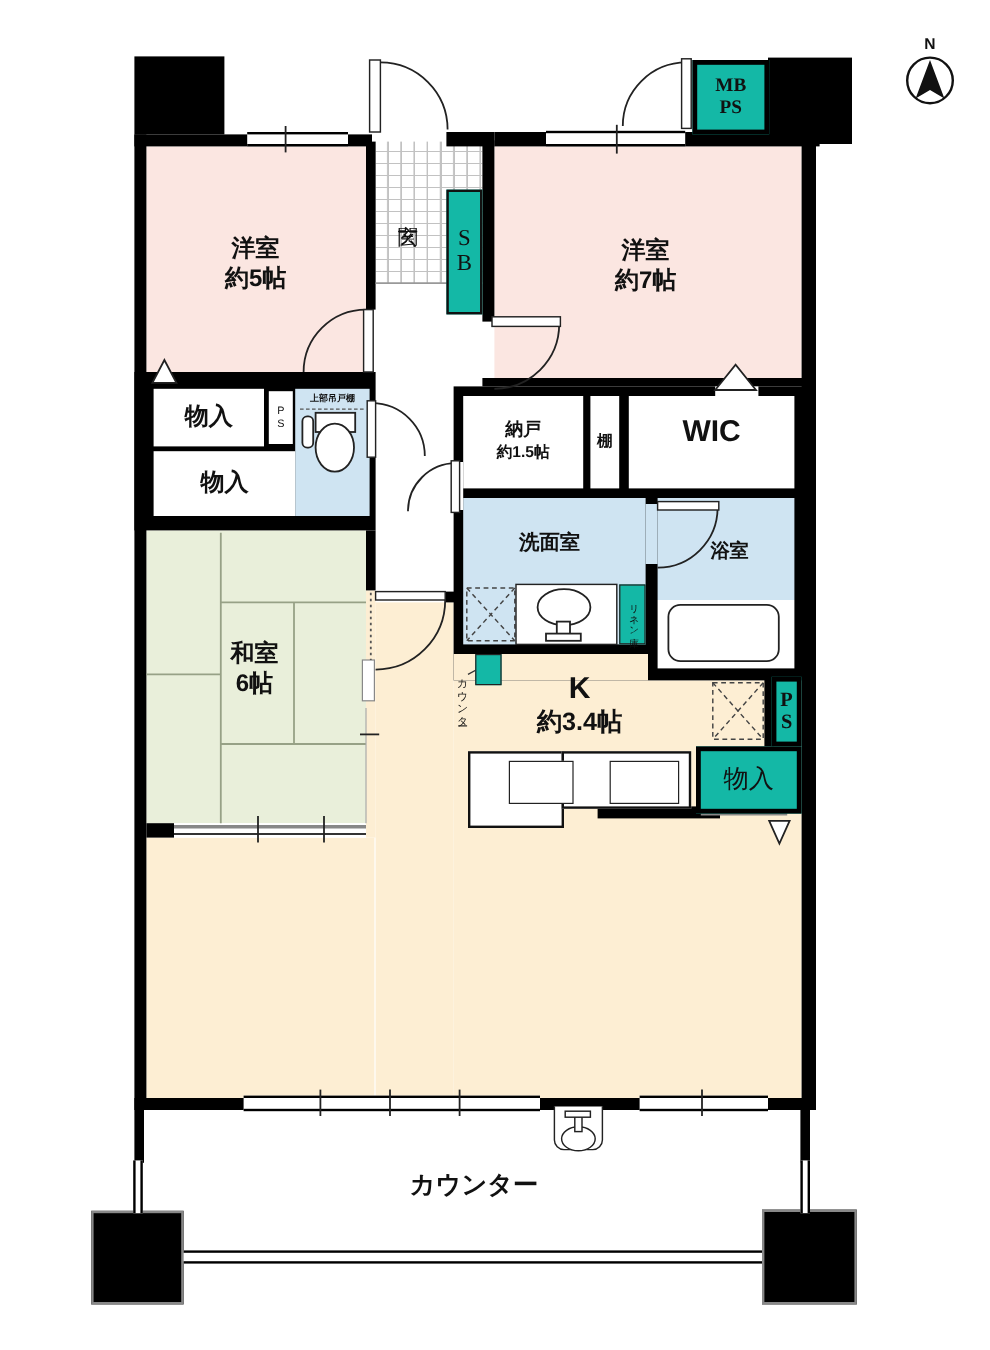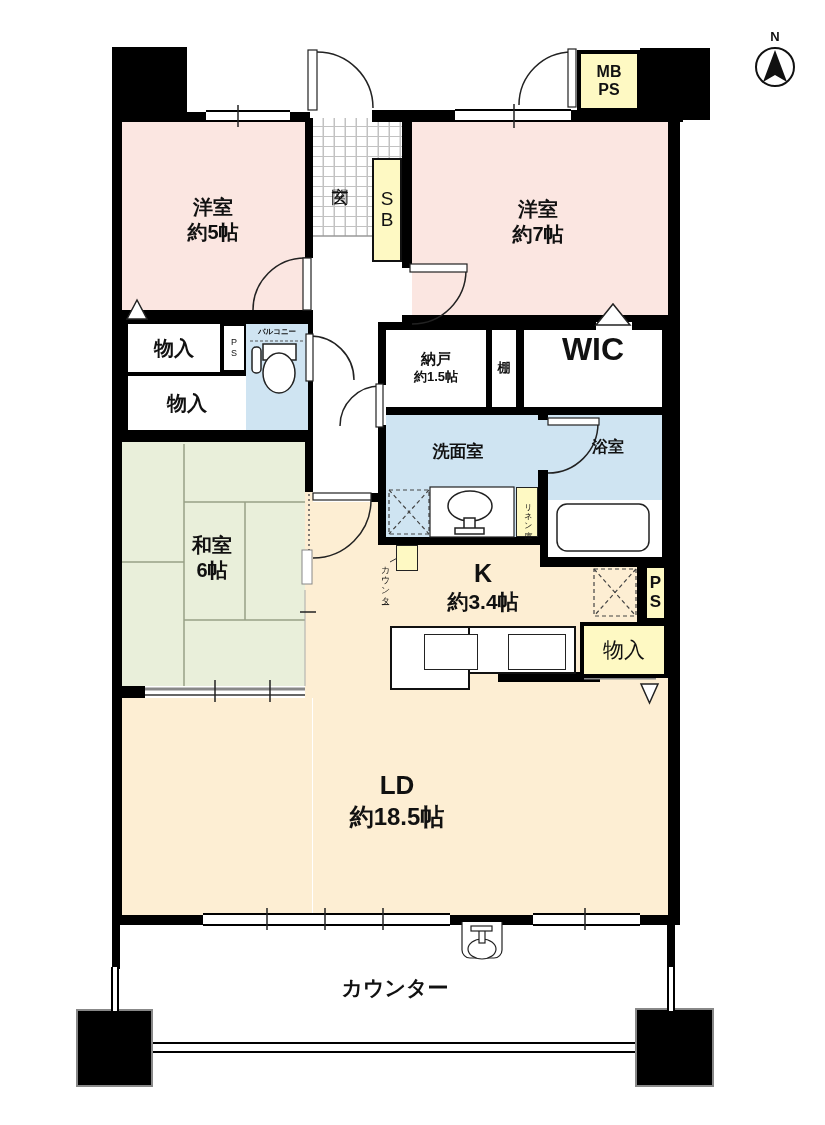--- a/index.html
+++ b/index.html
@@ -10,22 +10,22 @@
   .room-pink{background:#fbe6e1;}
   .room-green{background:#e9efda;}
   .room-blue{background:#cfe4f2;}
   .room-cream{background:#fdeed3;}
   .white{background:#fff;}
   .lbl{position:absolute;transform:translate(-50%,-50%);text-align:center;line-height:1.25;
        color:#111;white-space:nowrap;font-weight:bold;}
   .lbl span{display:block;}
   .vlbl{position:absolute;transform:translate(-50%,-50%);writing-mode:vertical-rl;
         text-orientation:upright;letter-spacing:2px;color:#111;white-space:nowrap;}
-  .box{position:absolute;box-sizing:border-box;background:#fef9c3;display:flex;align-items:center;
-       justify-content:center;text-align:center;}
+  .box{position:absolute;box-sizing:border-box;background:#14b8a6;display:flex;align-items:center;
+       justify-content:center;text-align:center;font-family:Liberation Serif, serif;}
   .box span{display:block;line-height:1.1;}
   .win{position:absolute;box-sizing:border-box;background:#fff;border-top:2px solid #000;
        border-bottom:2px solid #000;}
   .vwin{position:absolute;box-sizing:border-box;background:#fff;border-left:2px solid #000;
         border-right:2px solid #000;}
   .tile{background-color:#fff;background-image:
         repeating-linear-gradient(0deg,transparent 0 9px,#c2c2c2 9px 10px),
         repeating-linear-gradient(90deg,transparent 0 9px,#c2c2c2 10px 11px);}
   svg{position:absolute;left:0;top:0;}
 </style>
@@ -241,38 +241,34 @@
       <span>約5帖</span>
   </div>
   <div class="lbl" style="left:538px;top:222px;font-size:20px">
     <span>洋室</span>
       <span>約7帖</span>
   </div>
   <div class="lbl" style="left:212px;top:558px;font-size:20px">
     <span>和室</span>
       <span>6帖</span>
   </div>
-  <div class="lbl" style="left:397px;top:800px;font-size:24px">
-    <span style="font-size:26px">LD</span>
-      <span>約18.5帖</span>
-  </div>
   <div class="lbl" style="left:483px;top:587px;font-size:21px">
     <span style="font-size:25px">K</span>
       <span>約3.4帖</span>
   </div>
   <div class="vlbl" style="left:340px;top:176px;font-size:17px">玄関</div>
   <div class="lbl" style="left:436px;top:367px">
     <span style="font-size:15px">納戸</span>
       <span style="font-size:13px">約1.5帖</span>
   </div>
   <div class="lbl" style="left:504px;top:368px;font-size:13px">棚</div>
-  <div class="lbl" style="left:593px;top:349px;font-size:32px">WIC</div>
+  <div class="lbl" style="left:593px;top:360px;font-size:25px">WIC</div>
   <div class="lbl" style="left:458px;top:452px;font-size:17px">洗面室</div>
-  <div class="lbl" style="left:608px;top:447px;font-size:16px">浴室</div>
+  <div class="lbl" style="left:608px;top:460px;font-size:16px">浴室</div>
   <div class="lbl" style="left:395px;top:988px;font-size:21px">カウンター</div>
   <div class="lbl" style="left:174px;top:348px;font-size:20px">物入</div>
   <div class="lbl" style="left:187px;top:403px;font-size:20px">物入</div>
   <div class="vlbl" style="left:234px;top:348px;font-size:9px;letter-spacing:1px">PS</div>
-  <div class="lbl" style="left:277px;top:332px;font-size:7.5px;letter-spacing:0">バルコニー</div>
+  <div class="lbl" style="left:277px;top:332px;font-size:7.5px;letter-spacing:0">上部吊戸棚</div>
   <div class="vlbl" style="left:385px;top:580px;font-size:9px;letter-spacing:0">カウンター</div>
   <div class="lbl" style="left:775px;top:37px;font-size:13px;font-weight:700">N</div>
 
 </div>
 
 </body></html>

